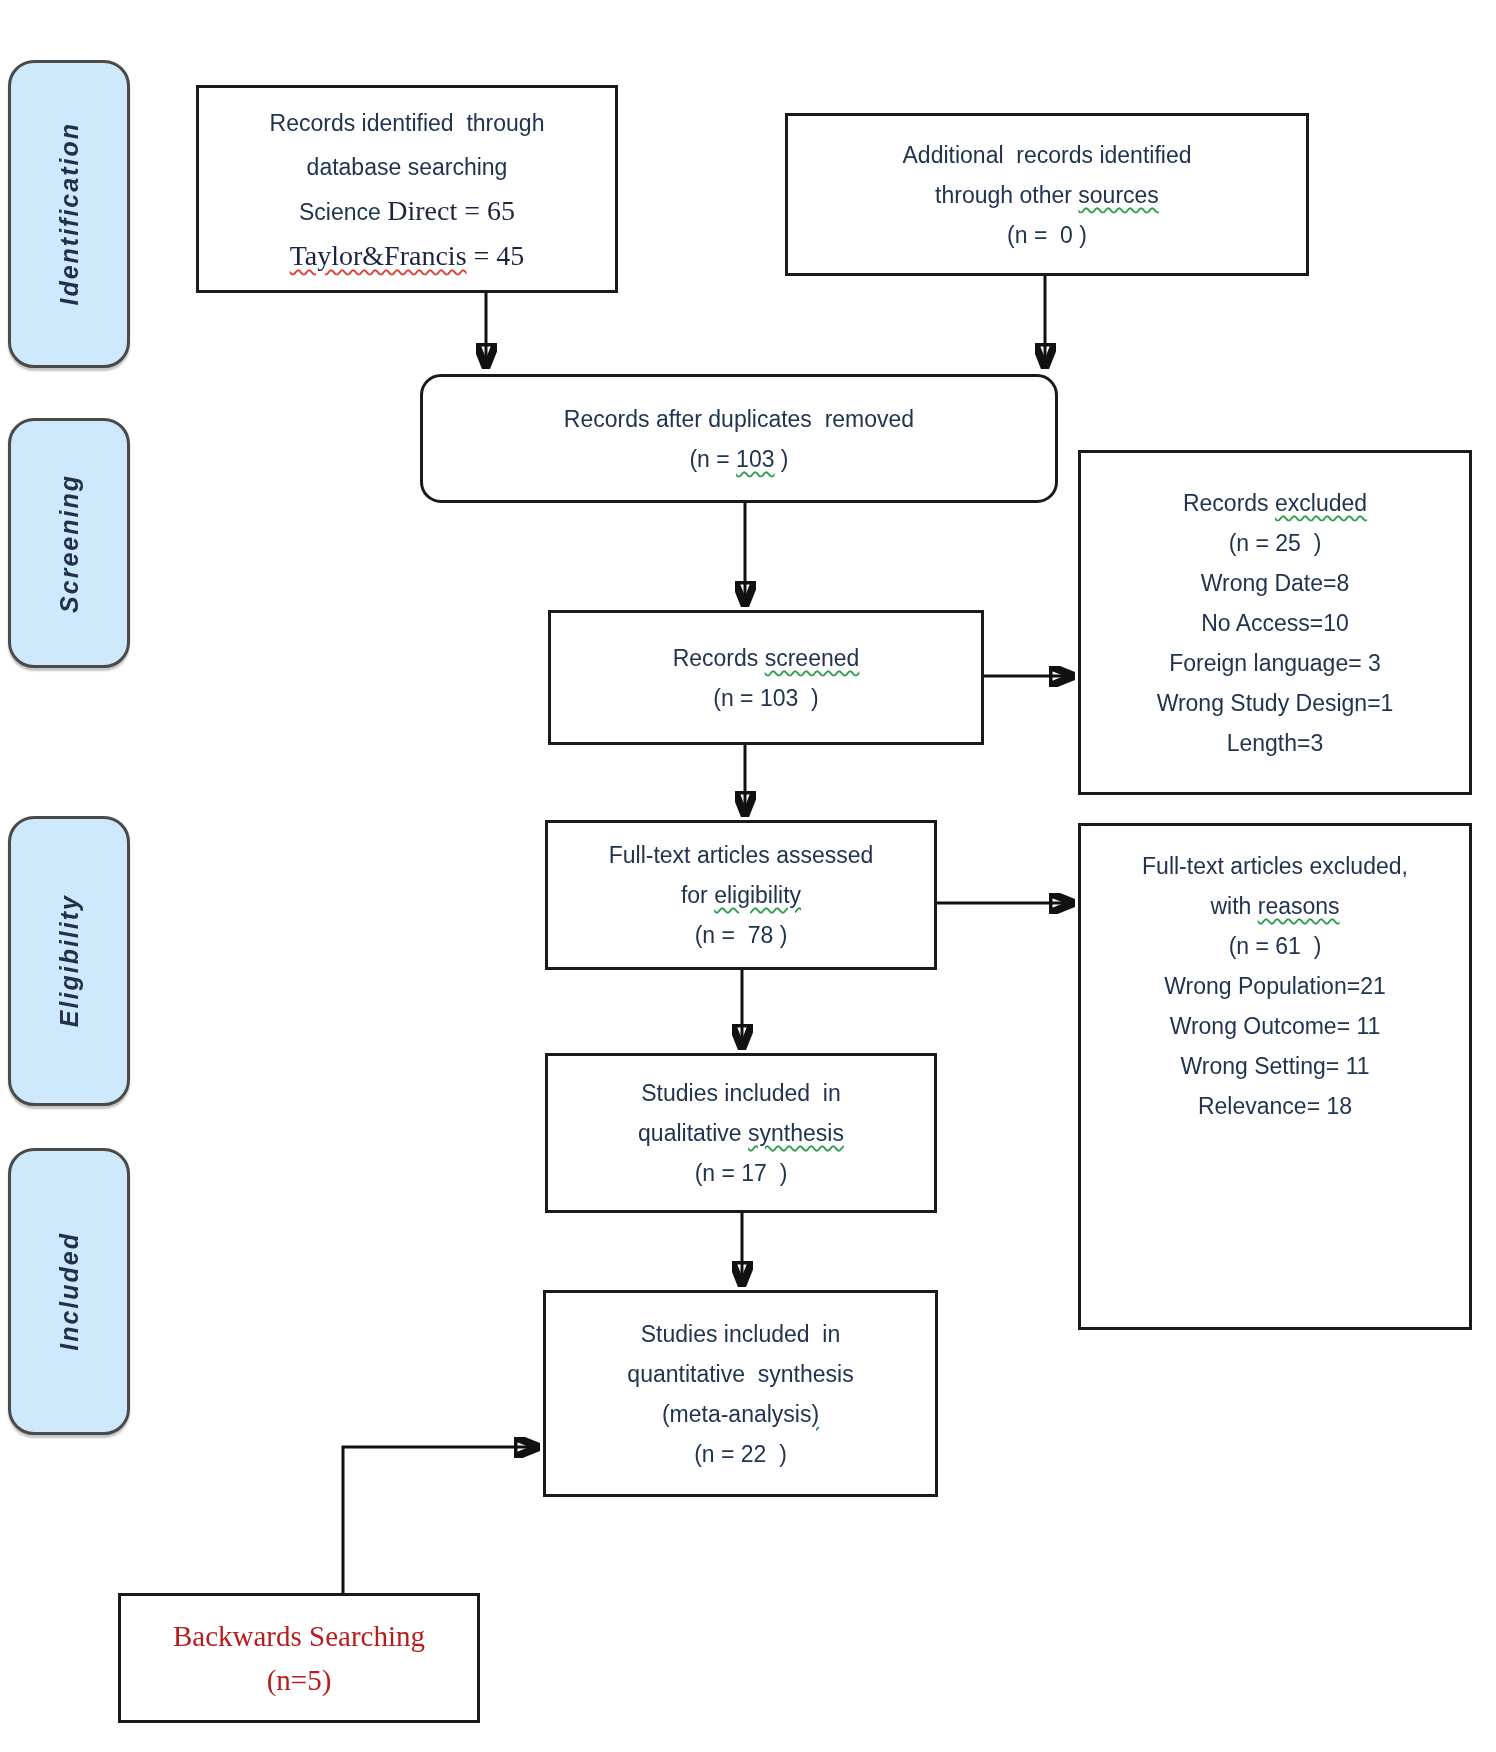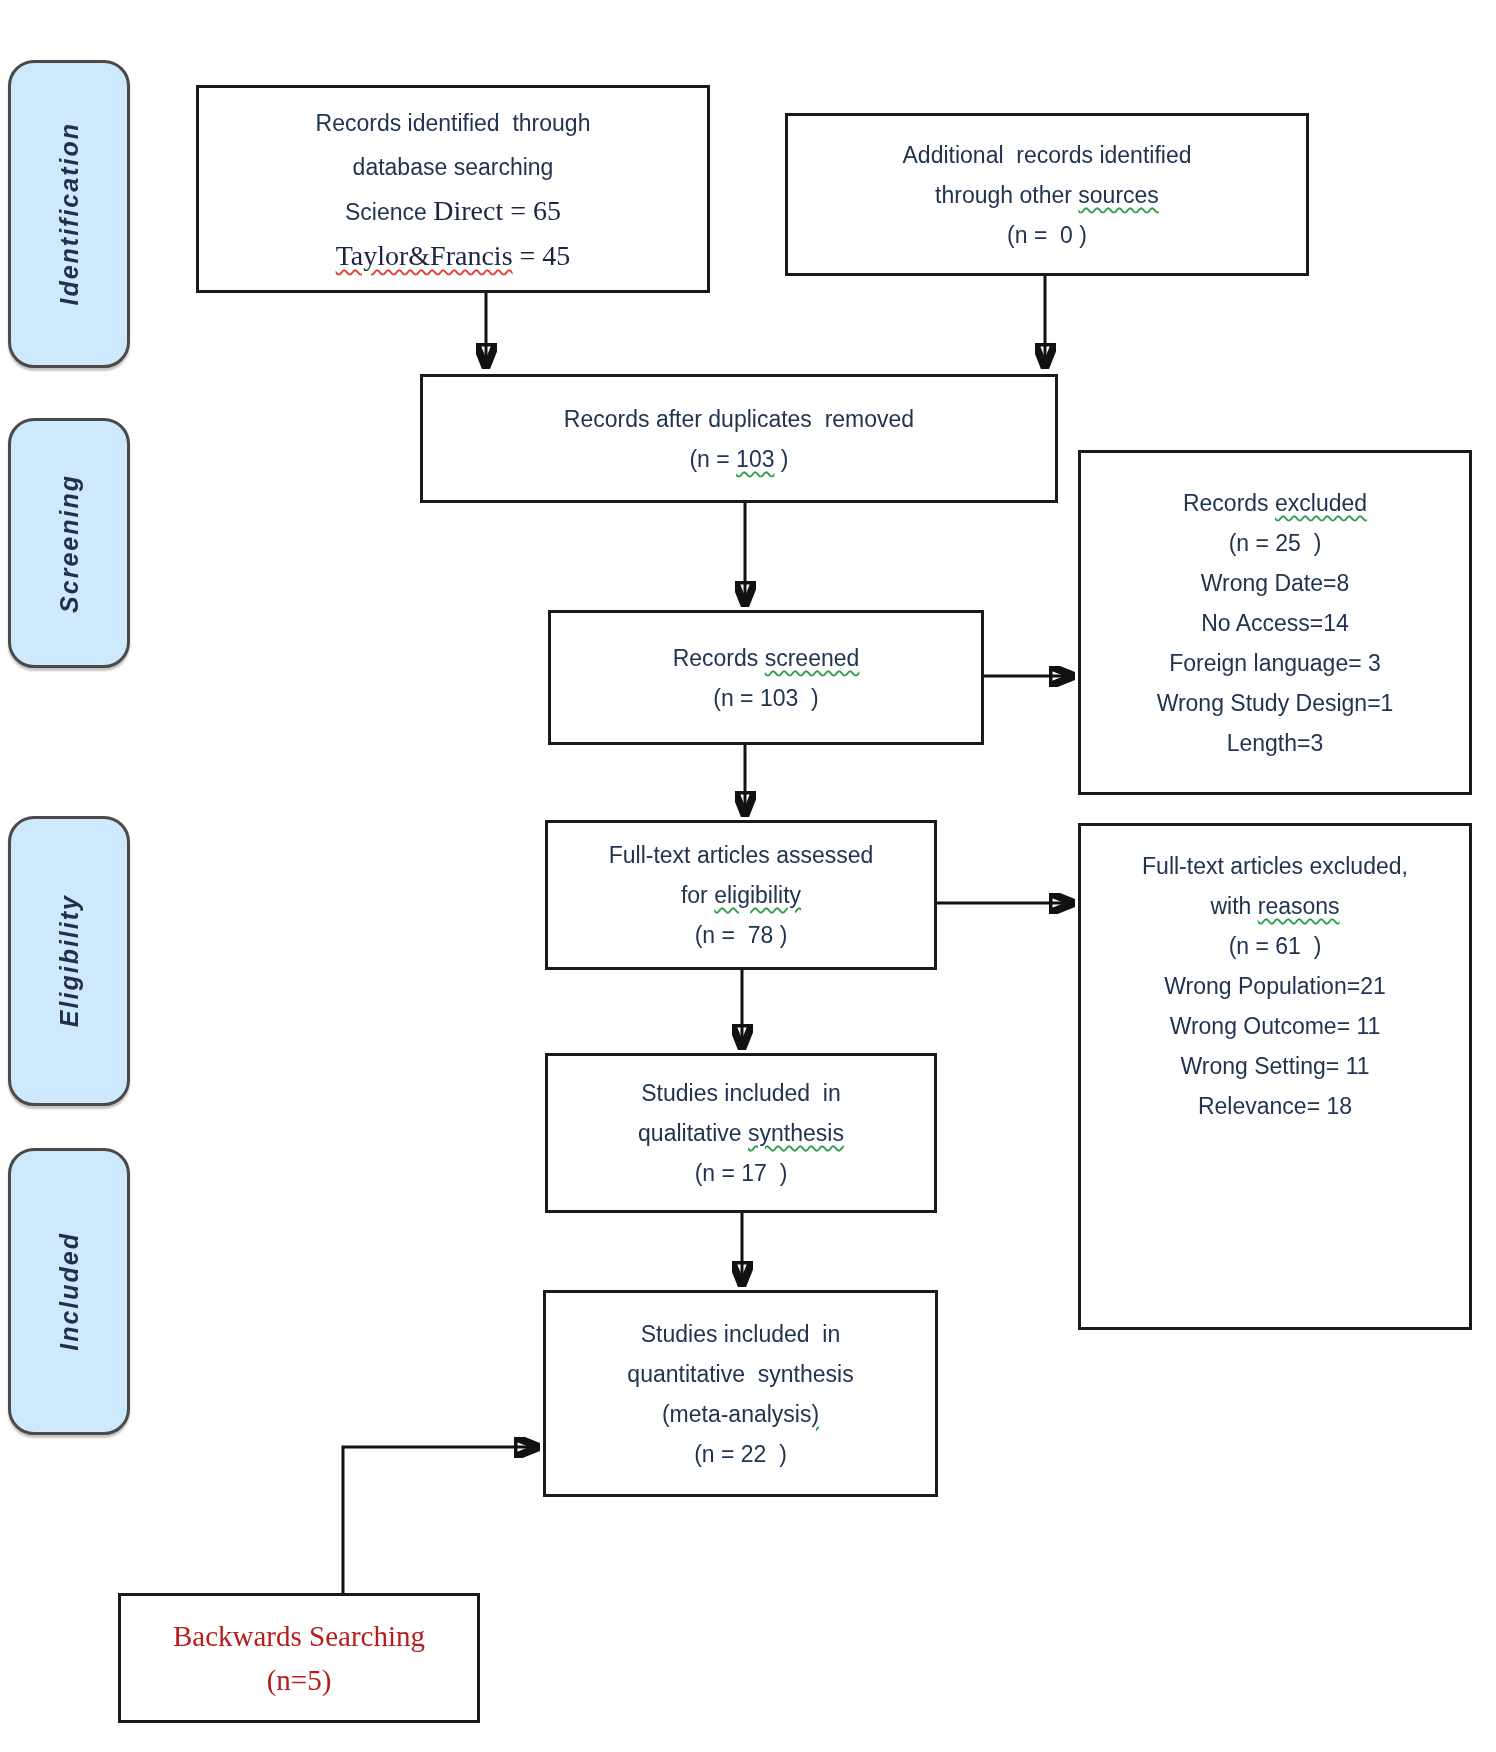--- a/index.html
+++ b/index.html
@@ -96,48 +96,48 @@
   <div class="stage-tab" style="top:418px;height:250px;">
     <span class="vtext">Screening</span>
   </div>
   <div class="stage-tab" style="top:816px;height:290px;">
     <span class="vtext">Eligibility</span>
   </div>
   <div class="stage-tab" style="top:1148px;height:287px;">
     <span class="vtext">Included</span>
   </div>
 
-  <div class="fbox" style="left:196px;top:85px;width:514px;height:208px;text-align:center;">
+  <div class="fbox" style="left:196px;top:85px;width:422px;height:208px;text-align:center;">
     <div class="line big-line">Records identified  through</div>
     <div class="line big-line">database searching</div>
     <div class="line big-line"><span>Science </span><span class="serif-big">Direct = 65</span></div>
     <div class="line big-line serif-big"><span class="wavy-red">Taylor&amp;Francis</span><span> = 45</span></div>
   </div>
 
   <div class="fbox" style="left:785px;top:113px;width:524px;height:163px;">
     <div class="line">Additional  records identified</div>
     <div class="line"><span>through other </span><span class="wavy-green">sources</span></div>
     <div class="line">(n =  0 )</div>
   </div>
 
-  <div class="fbox" style="left:420px;top:374px;width:638px;height:129px;">
+  <div class="fbox" style="left:420px;top:374px;width:638px;height:129px;border-radius:21px;">
     <div class="line">Records after duplicates  removed</div>
     <div class="line"><span>(n = </span><span class="wavy-green">103</span><span> )</span></div>
   </div>
 
   <div class="fbox" style="left:548px;top:610px;width:436px;height:135px;">
     <div class="line"><span>Records </span><span class="wavy-green">screened</span></div>
     <div class="line">(n = 103  )</div>
   </div>
 
   <div class="fbox" style="left:1078px;top:450px;width:394px;height:345px;">
     <div class="line"><span>Records </span><span class="wavy-green">excluded</span></div>
     <div class="line">(n = 25  )</div>
     <div class="line">Wrong Date=8</div>
-    <div class="line">No Access=14</div>
+    <div class="line">No Access=10</div>
     <div class="line">Foreign language= 3</div>
     <div class="line">Wrong Study Design=1</div>
     <div class="line">Length=3</div>
   </div>
 
   <div class="fbox" style="left:545px;top:820px;width:392px;height:150px;">
     <div class="line">Full-text articles assessed</div>
     <div class="line"><span>for </span><span class="wavy-green">eligibility</span></div>
     <div class="line">(n =  78 )</div>
   </div>

